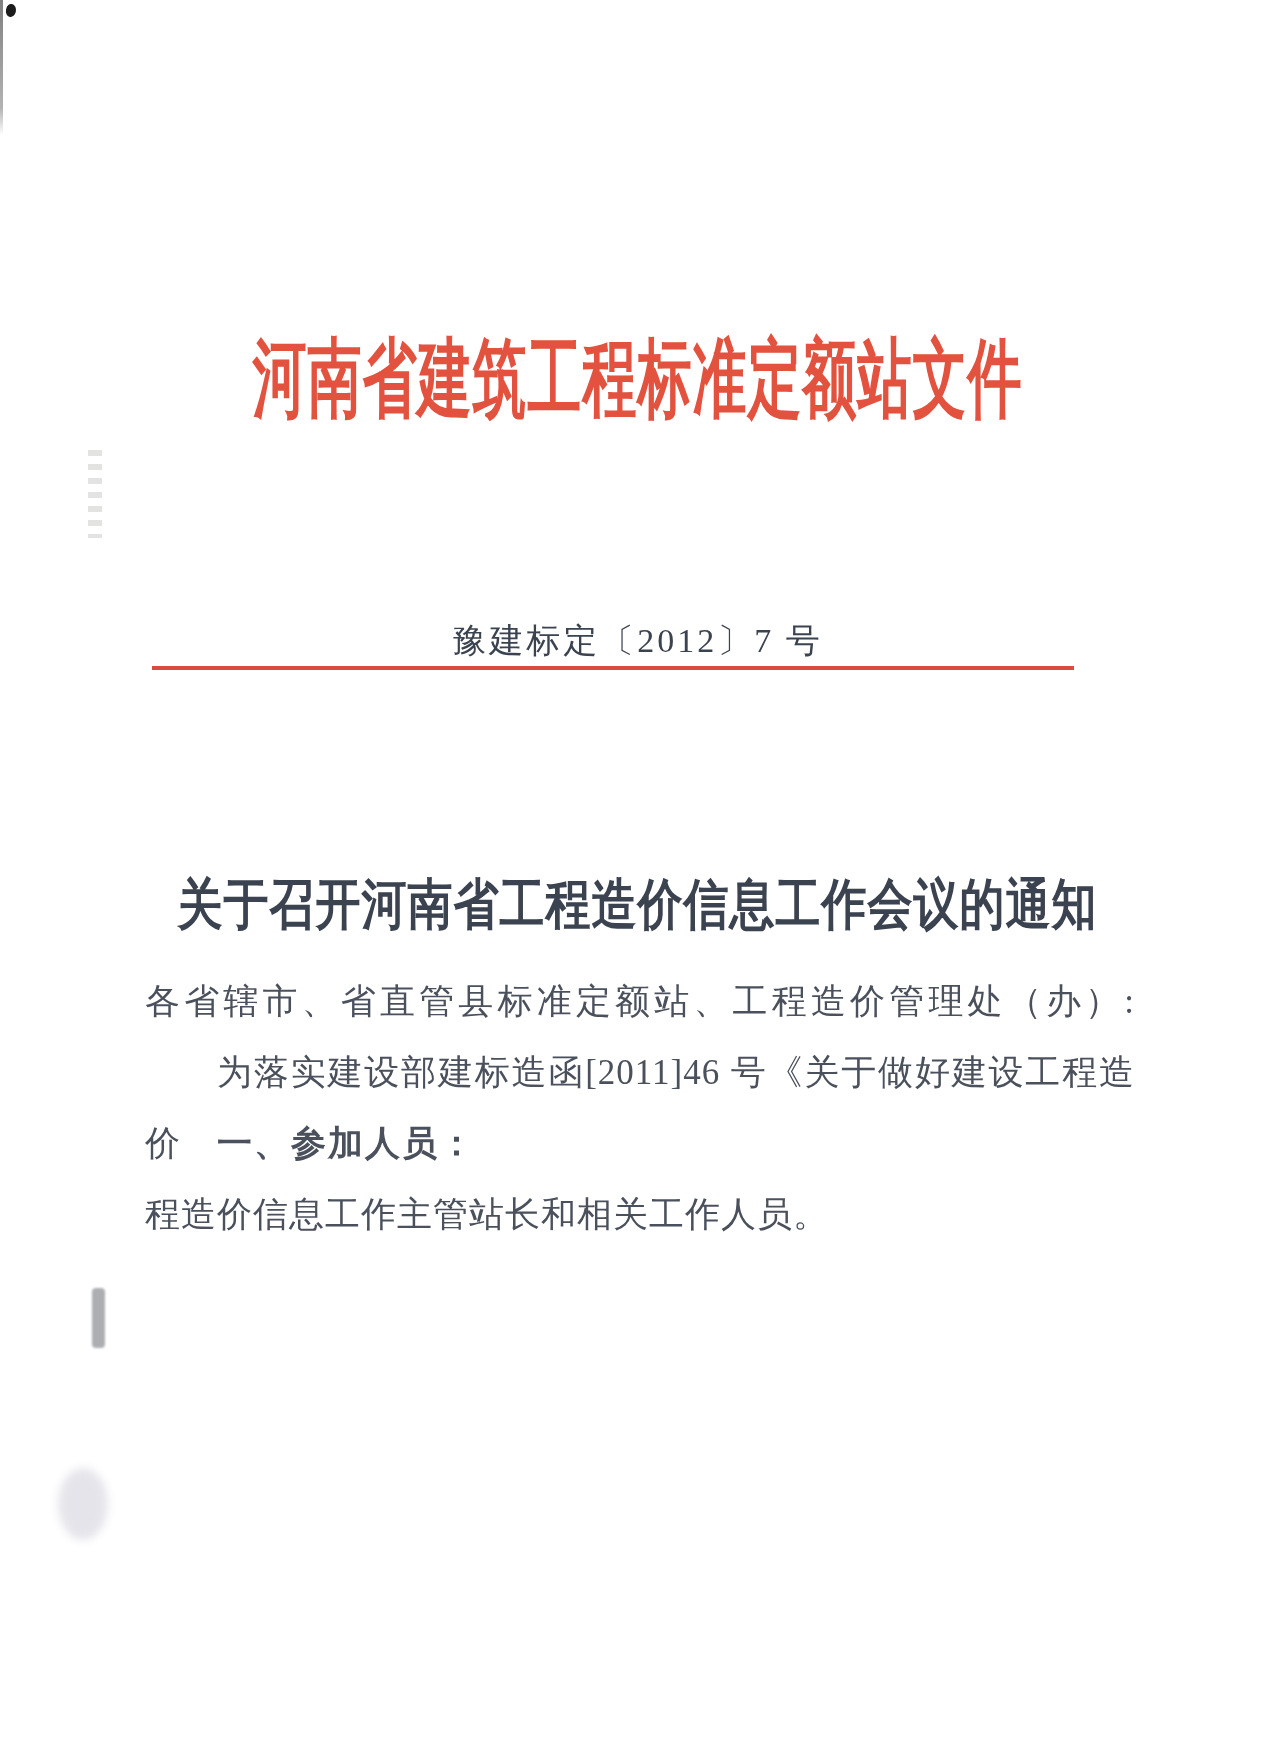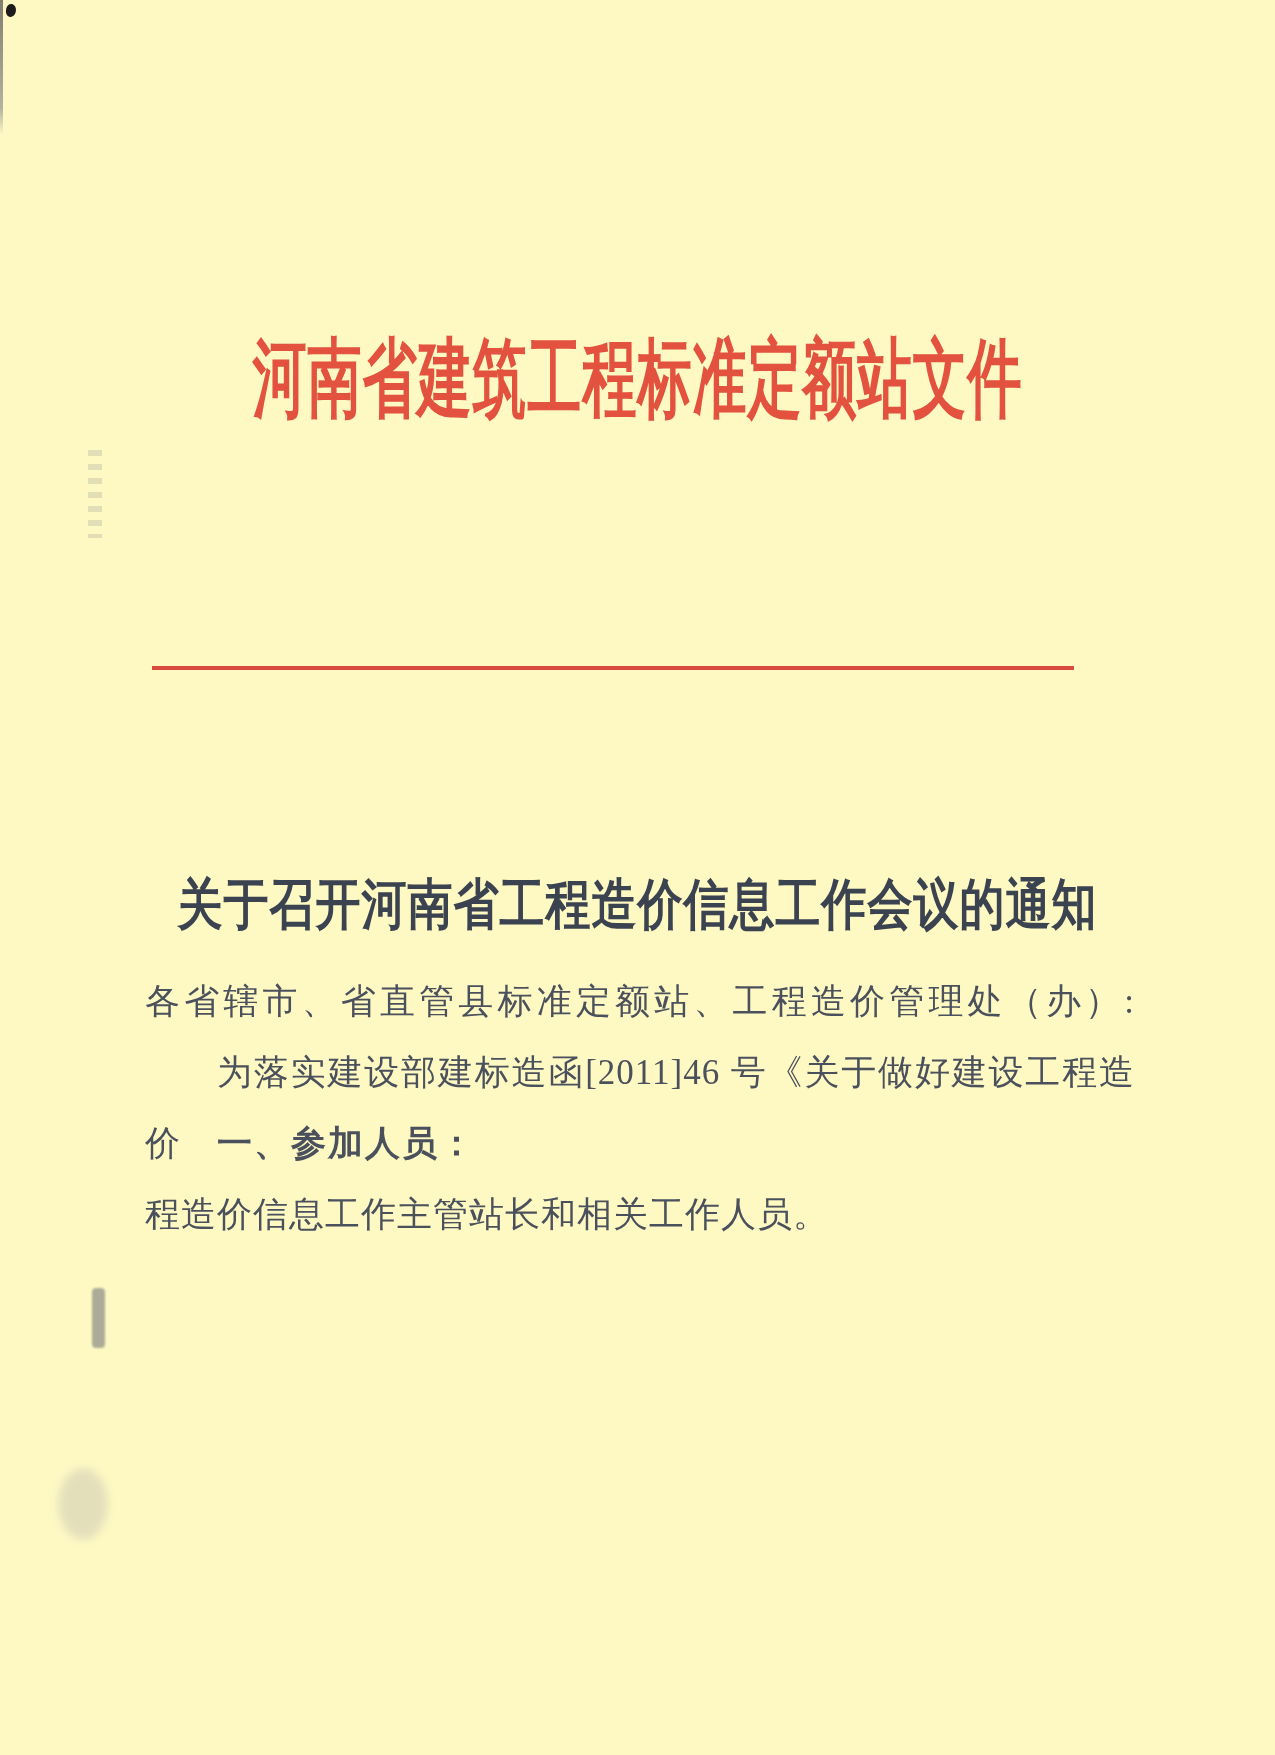--- a/index.html
+++ b/index.html
@@ -55,32 +55,33 @@
   
   .doc-body { position: absolute; top: 966px; left: 145px; width: 990px; font-size: 35px; }
   .body-line { height: 71px; line-height: 71px; letter-spacing: 1px; }
   .body-line.indent { text-indent: 72px; }
   .body-line.justify { text-align: justify; text-align-last: justify; }
   .body-line.bold-line { font-family: Liberation Serif, serif; font-weight: bold; letter-spacing: 2px; }
 </style>
 </head>
 <body>
 
-<div class="page" style="background: #fef9c3;">
+<div class="page" style="background: #ffffff;">
 
   <div class="artifact artifact-corner"></div>
   <div class="artifact artifact-edge-top"></div>
   <div class="artifact artifact-edge-mid"></div>
   <div class="artifact artifact-smudge1"></div>
   <div class="artifact artifact-smudge2"></div>
 
   <div class="org-title-wrap">
     <span class="org-title" style="color: rgb(226, 82, 63);">河南省建筑工程标准定额站文件</span>
   </div>
 
+  <div class="doc-number" style="color: rgb(60, 67, 80);">豫建标定〔2012〕7 号</div>
 
   <div class="red-rule" style="background: rgb(217, 75, 62);"></div>
 
   <div class="doc-title-wrap">
     <span class="doc-title" style="color: rgb(60, 67, 80);">关于召开河南省工程造价信息工作会议的通知</span>
   </div>
 
   <div class="doc-body" style="color: rgb(75, 81, 92);">
       <div class="body-line justify">各省辖市、省直管县标准定额站、工程造价管理处（办）:</div>
       <div class="body-line indent justify">为落实建设部建标造函[2011]46 号《关于做好建设工程造价</div>

